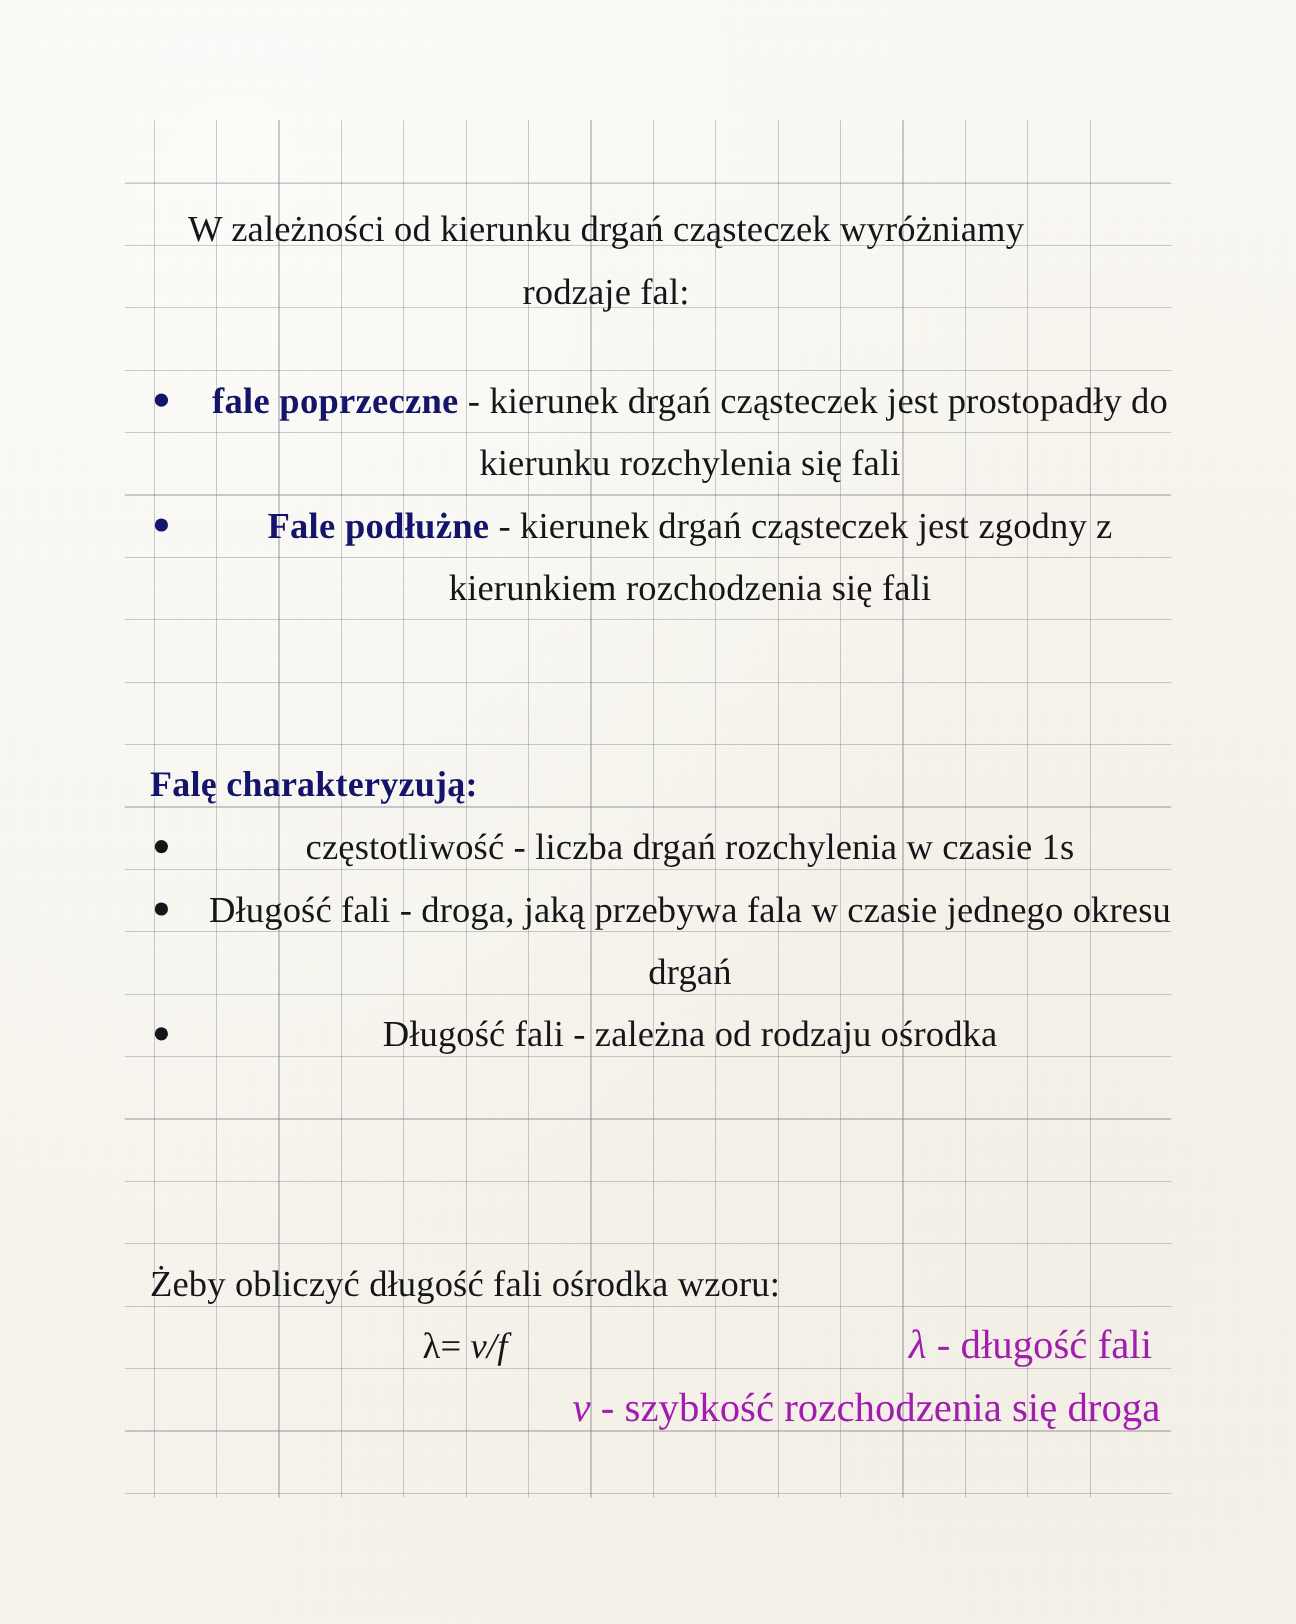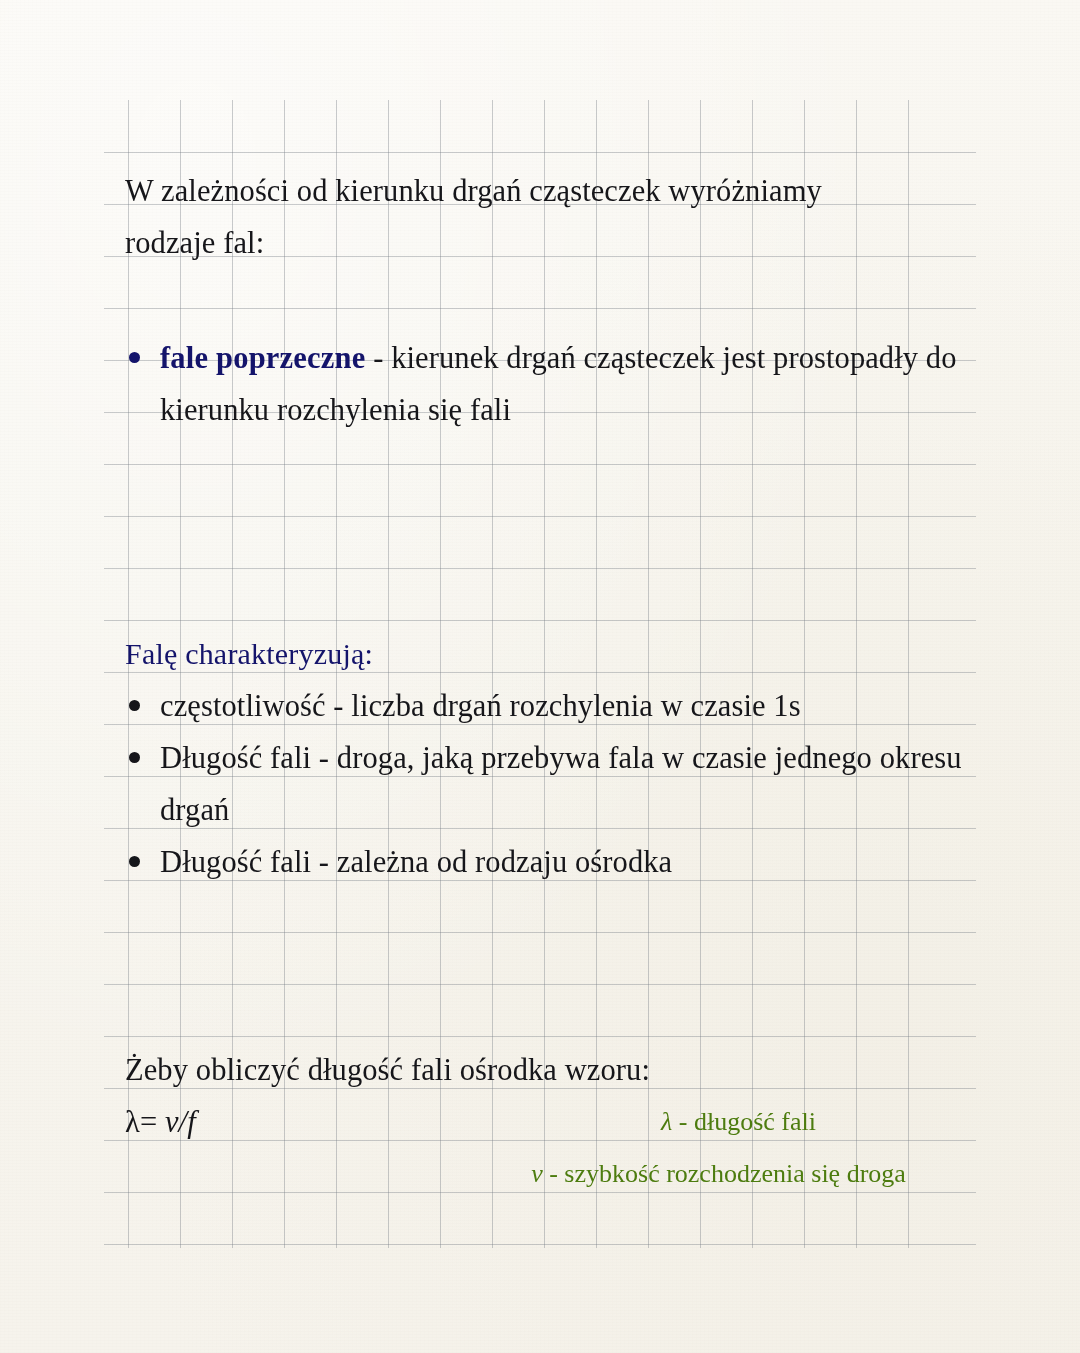--- a/index.html
+++ b/index.html
@@ -69,39 +69,39 @@
 
   
   #content {
     position: absolute;
     left: 0;
     top: 0;
     width: 1080px;
     height: 1353px;
   }
 
-  .blk { position: absolute; }
+  .blk { position: absolute; text-align: center; }
 
   .para, .li-text, .fx {
     color: #16161a;
     font-size: 30.5px;
     line-height: 52px;
     letter-spacing: 0.1px;
     white-space: nowrap;
   }
 
   
   #intro-paragraph {
     left: 125px;
     top: 165px;
   }
   #intro-paragraph .para { white-space: normal; width: 760px; }
 
   
-  #wave-types-list { left: 125px; top: 332px; }
+  #wave-types-list { left: 125px; top: 308px; }
   #characteristics-list { left: 125px; top: 680px; }
 
   .li {
     position: relative;
     padding-left: 35px;
     margin: 0;
   }
   .bullet {
     position: absolute;
     left: 4px;
@@ -119,21 +119,21 @@
     color: #14146b;
     font-weight: bold;
     letter-spacing: 0.2px;
   }
 
   
   #characteristics-heading {
     left: 125px;
     top: 632px;
     color: #14146b;
-    font-weight: normal;
+    font-weight: bold;
     font-size: 30px;
     line-height: 44px;
     letter-spacing: 0.2px;
   }
 
   
   #formula-section { left: 125px; top: 1044px; }
   #formula-section .fx-line { height: 52px; line-height: 52px; }
 
   .fx i, .var {
@@ -150,24 +150,24 @@
   
   #formula-legend {
     position: absolute;
     left: 125px;
     top: 1044px;
     width: 835px;
   }
   #formula-legend .lg {
     height: 52px;
     line-height: 52px;
-    color: #4d7c0f;
-    font-size: 26px;
+    color: #a21caf;
+    font-size: 34px;
     white-space: nowrap;
-    text-align: center;
+    text-align: right;
   }
   #formula-legend .lg-1 { padding-left: 392px; }
   #formula-legend .lg-2 { padding-left: 352px; }
   #formula-legend .lg-3 { padding-left: 450px; }
 </style>
 </head>
 <body>
 
 <div id="paper-texture"></div>
 <div id="paper-grain"></div>
@@ -180,20 +180,24 @@
     <div class="para">W zależności od kierunku drgań cząsteczek wyróżniamy rodzaje fal:</div>
   </div>
 
   <div class="blk" id="wave-types-list">
 
     <div class="li">
       <span class="bullet"></span>
       <div class="li-text"><span class="term">fale poprzeczne</span><span> - </span><span>kierunek drgań cząsteczek jest prostopadły do kierunku rozchylenia się fali</span></div>
     </div>
 
+    <div class="li">
+      <span class="bullet"></span>
+      <div class="li-text"><span class="term">Fale podłużne</span><span> - </span><span>kierunek drgań cząsteczek jest zgodny z kierunkiem rozchodzenia się fali</span></div>
+    </div>
 
   </div>
 
   <div class="blk" id="characteristics-heading">Falę charakteryzują:</div>
 
   <div class="blk" id="characteristics-list">
 
     <div class="li">
       <span class="bullet dark"></span>
       <div class="li-text">częstotliwość - liczba drgań rozchylenia w czasie 1s</div>

